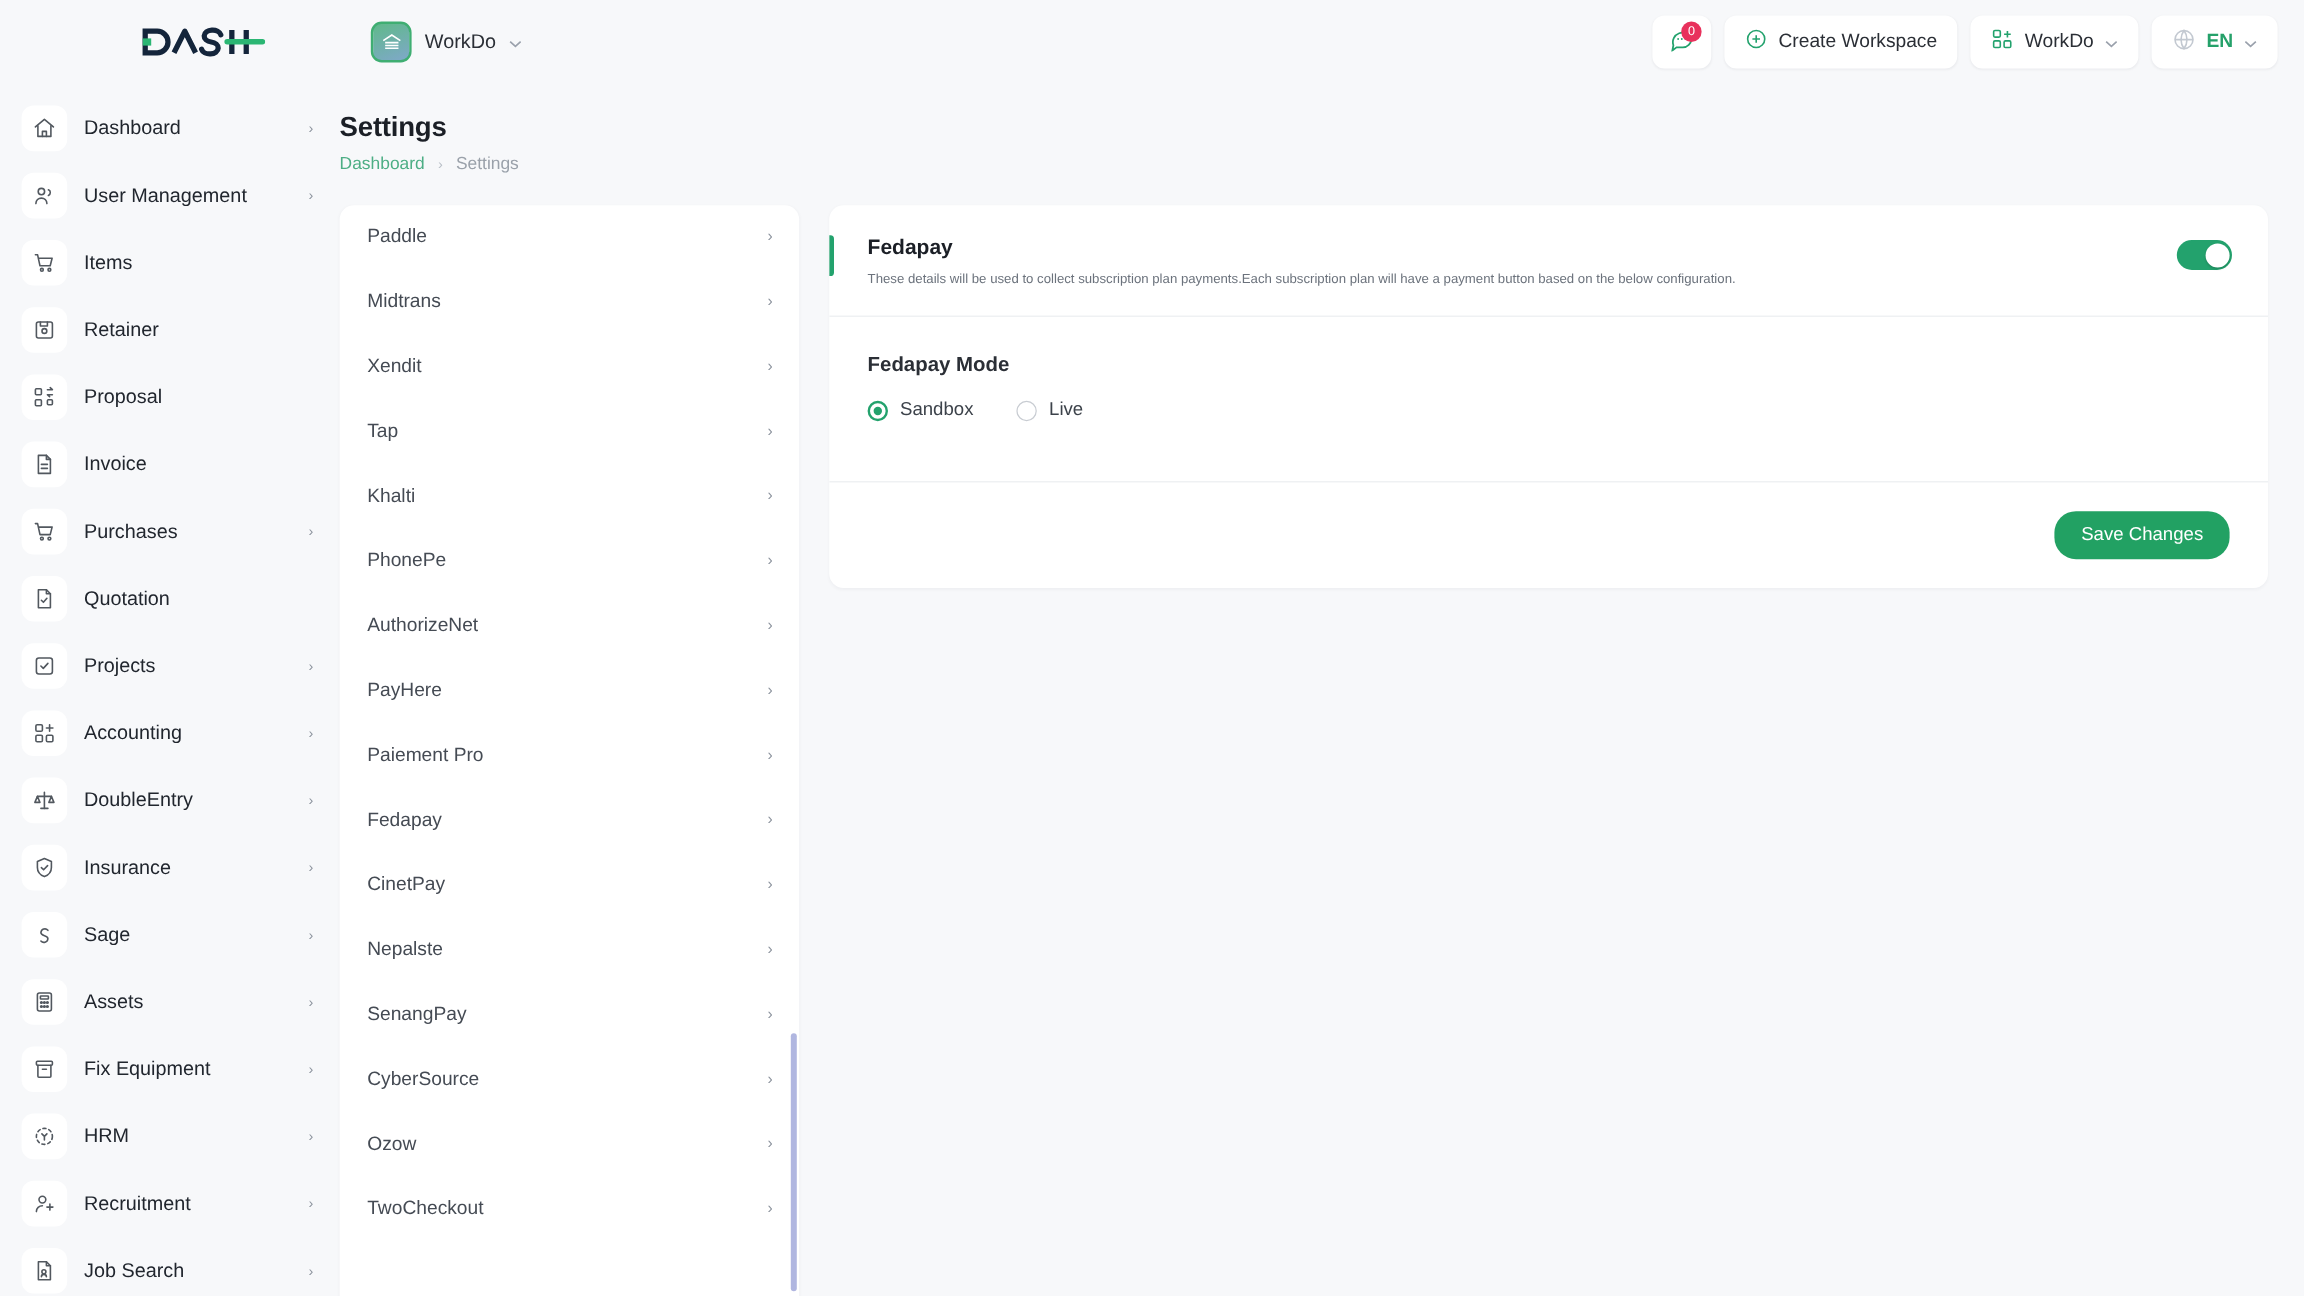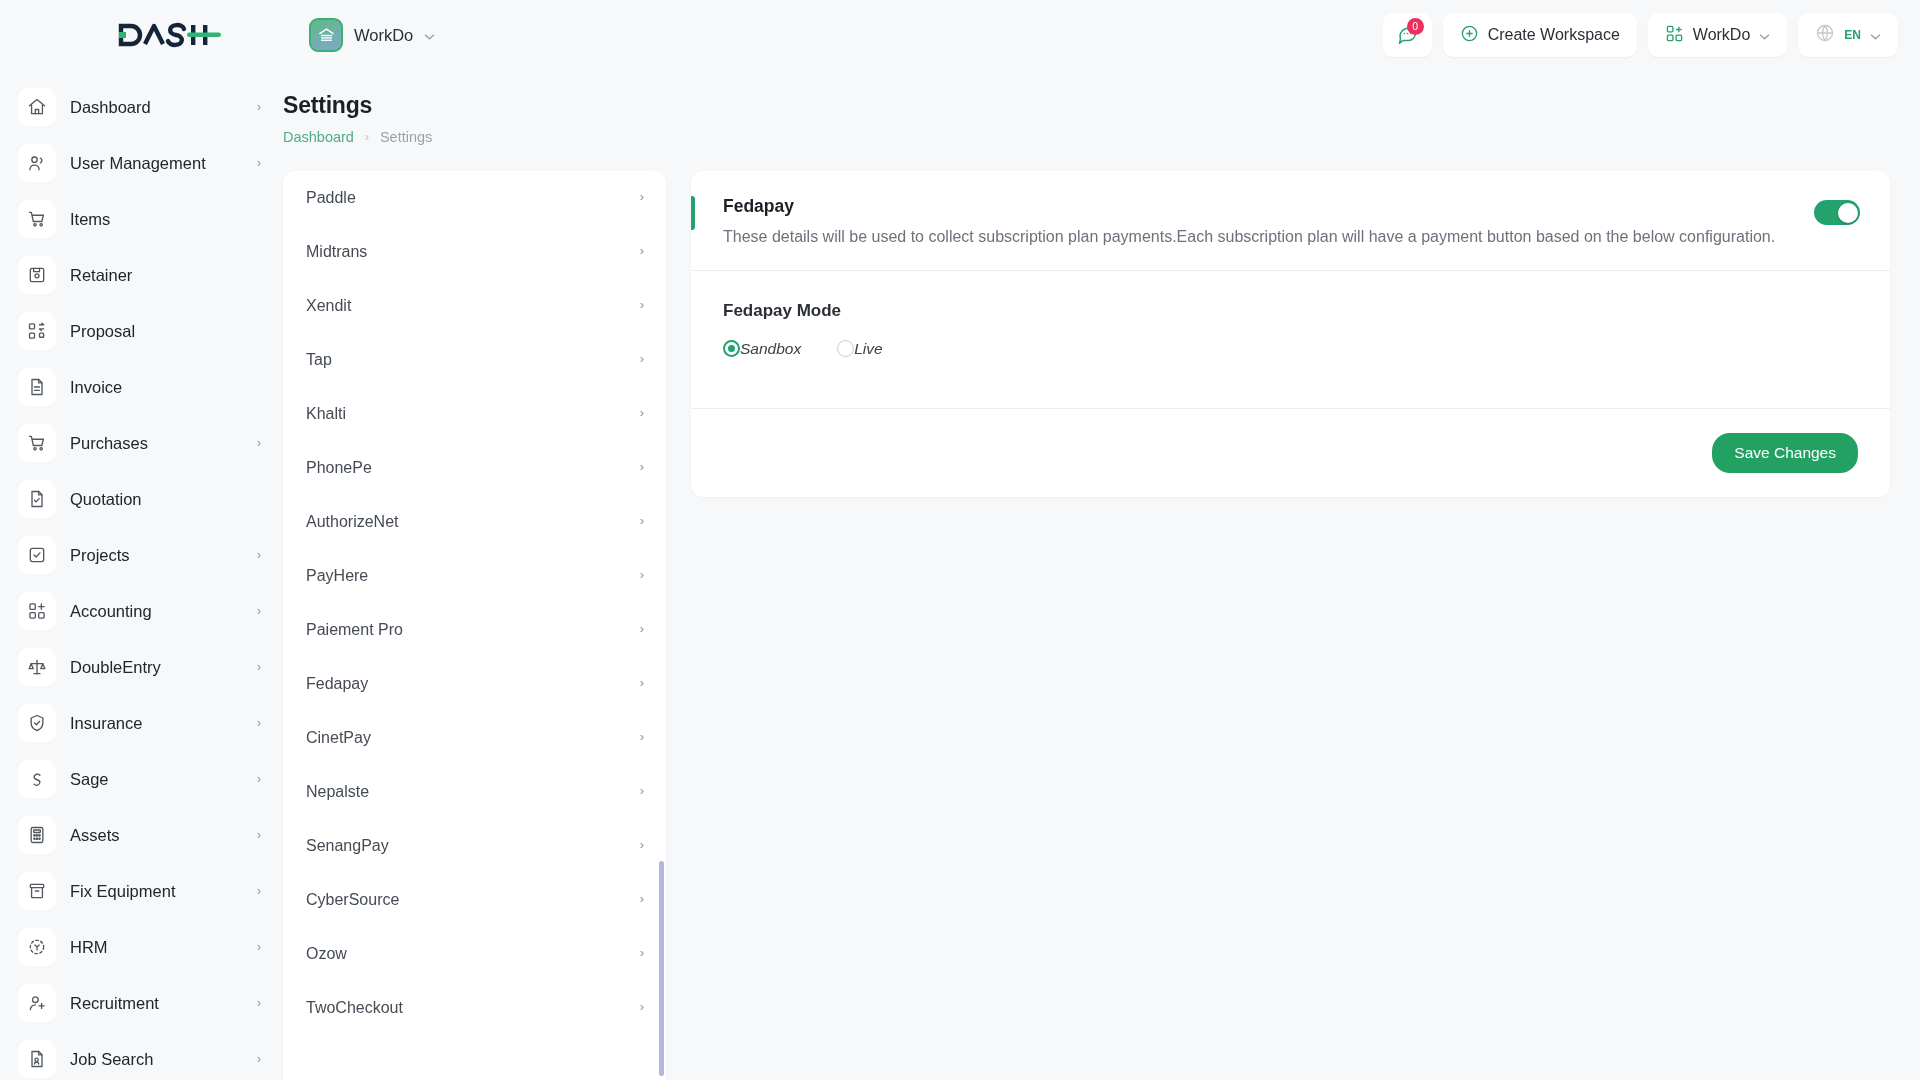--- a/index.html
+++ b/index.html
@@ -52,21 +52,21 @@
   }
   .chip.icon-only { padding: 0 14px; position: relative; }
   .badge {
     position: absolute; top: 5px; right: 8px;
     background: #e8315c; color: #fff;
     font-size: 10.5px; line-height: 1;
     min-width: 17px; height: 17px; border-radius: 9px;
     display: flex; align-items: center; justify-content: center;
     padding: 0 4px; font-weight: 500;
   }
-  .lang-text { color: #25a16a; font-weight: 600; font-size: 12px; }
+  .lang-text { color: #25a16a; font-weight: 600; font-size: 16px; }
 
   
   .sidebar {
     position: absolute; top: 70px; left: 0; width: 283px; height: 1010px;
     background: #f7f8fa; overflow: hidden;
     padding-top: 9px;
   }
   .nav-item {
     display: flex; align-items: center; height: 56px;
     padding: 0 22px 0 18px; cursor: pointer; gap: 14px;
@@ -118,34 +118,34 @@
   }
   .card-head {
     display: flex; align-items: flex-start; padding: 25px 30px 22px 32px;
     border-bottom: 1px solid #eceef1; position: relative;
   }
   .accent-bar {
     position: absolute; left: 0; top: 25px; width: 4px; height: 34px;
     background: #23a26d; border-radius: 0 3px 3px 0;
   }
   .card-title { font-size: 17.5px; font-weight: 700; color: #1b1f26; }
-  .card-desc { font-size: 16px; color: #6b727c; margin-top: 9px; line-height: 1.35; }
+  .card-desc { font-size: 11px; color: #6b727c; margin-top: 9px; line-height: 1.35; }
   .toggle {
     margin-left: auto; width: 46px; height: 25px; border-radius: 14px;
     background: #23a26d; position: relative; cursor: pointer; flex: none;
     margin-top: 4px;
   }
   .toggle .knob {
     position: absolute; top: 2.5px; right: 2.5px; width: 20px; height: 20px;
     border-radius: 50%; background: #fff; box-shadow: 0 1px 2px rgba(0,0,0,.2);
   }
   .card-body { padding: 30px 32px 10px 32px; }
   .field-label { font-size: 17px; font-weight: 700; color: #2b2f36; }
   .radio-row { display: flex; align-items: center; gap: 36px; margin-top: 19px; }
-  .radio-opt { display: flex; align-items: flex-start; cursor: pointer; font-style: italic; }
+  .radio-opt { display: flex; align-items: flex-end; gap: 10px; cursor: pointer; }
   .radio {
     width: 17px; height: 17px; border-radius: 50%;
     border: 1.6px solid #c8ccd2; background: #fff;
     display: flex; align-items: center; justify-content: center;
   }
   .radio.on { border-color: #23a26d; border-width: 2px; }
   .radio.on::after {
     content: ""; width: 7px; height: 7px; border-radius: 50%; background: #23a26d;
   }
   .radio-label { font-size: 15.5px; color: #3c424a; }

